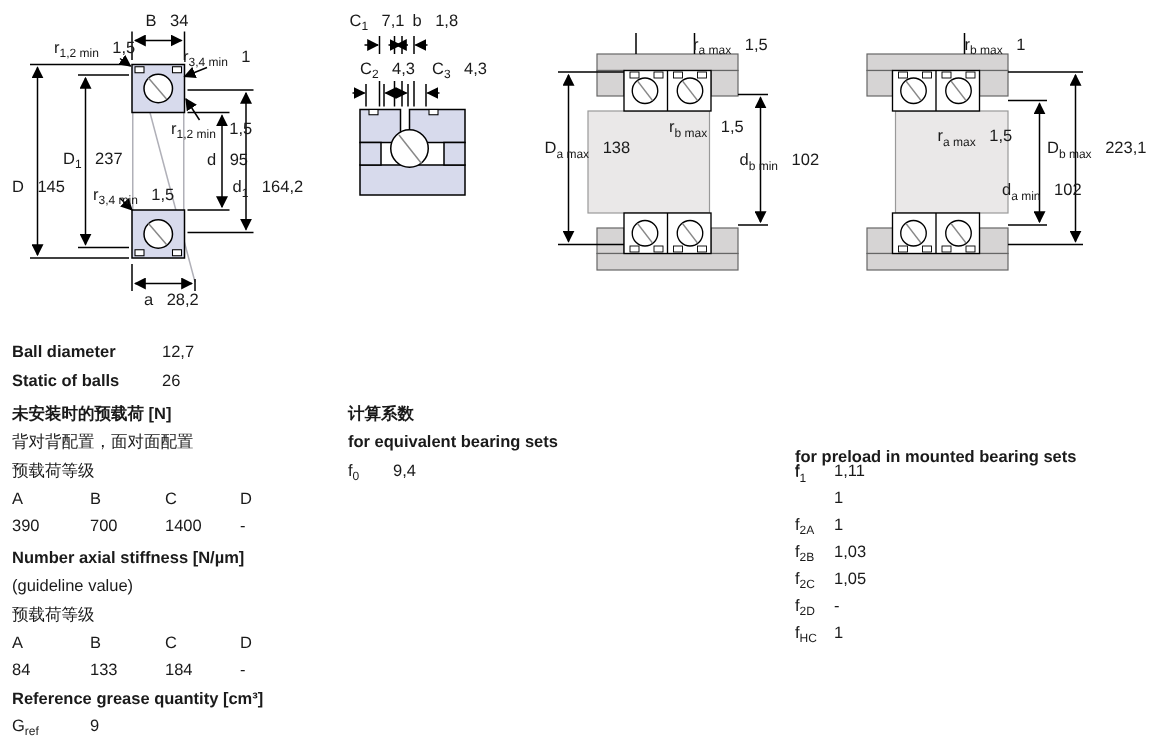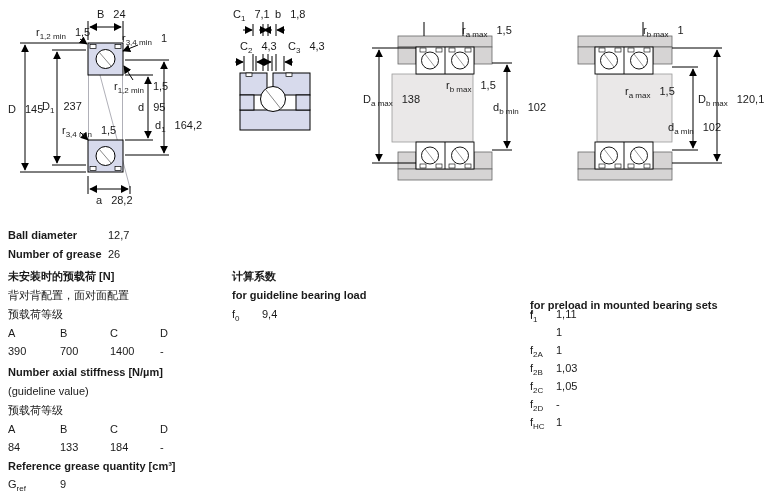--- a/index.html
+++ b/index.html
@@ -70,27 +70,27 @@
     <line x1="130" y1="186" x2="130" y2="194"></line>
     <line x1="90" y1="189" x2="128" y2="189" marker-start="url(#ar1)" marker-end="url(#ar1)"></line>
 
     <line x1="80" y1="39" x2="87" y2="44" marker-end="url(#ar1)"></line>
     <line x1="138" y1="45" x2="123" y2="51" marker-end="url(#ar1)"></line>
     <line x1="133" y1="80" x2="124" y2="66" marker-end="url(#ar1)"></line>
     <line x1="80" y1="132" x2="88" y2="140" marker-end="url(#ar1)"></line>
   </g>
 </svg>
 
-<div class="dim" style="left:97px;top:9px"><span>B</span><sub></sub><span class="v">24</span></div>
+<div class="dim" style="left:97px;top:9px"><span>B</span><sub></sub><span class="v">34</span></div>
 <div class="dim" style="left:36px;top:27px"><span>r</span><sub>1,2 min</sub><span class="v">1,5</span></div>
 <div class="dim" style="left:122px;top:33px"><span>r</span><sub>3,4 min</sub><span class="v">1</span></div>
 <div class="dim" style="left:114px;top:81px"><span>r</span><sub>1,2 min</sub><span class="v">1,5</span></div>
 <div class="dim" style="left:42px;top:101px"><span>D</span><sub>1</sub><span class="v">237</span></div>
 <div class="dim" style="left:138px;top:102px"><span>d</span><sub></sub><span class="v">95</span></div>
-<div class="dim" style="left:8px;top:104px"><span>D</span><sub></sub><span class="v">145</span></div>
+<div class="dim" style="left:8px;top:120px"><span>D</span><sub></sub><span class="v">145</span></div>
 <div class="dim" style="left:62px;top:125px"><span>r</span><sub>3,4 min</sub><span class="v">1,5</span></div>
 <div class="dim" style="left:155px;top:120px"><span>d</span><sub>1</sub><span class="v">164,2</span></div>
 <div class="dim" style="left:96px;top:195px"><span>a</span><sub></sub><span class="v">28,2</span></div>
 
 <svg class="fig" style="left:228px;top:0" width="108" height="140" viewBox="0 0 108 140">
   <defs>
     <marker id="ar2" viewBox="0 0 10 10" refX="9" refY="5" markerWidth="8" markerHeight="8" orient="auto-start-reverse">
       <path d="M0,0 L10,5 L0,10 z" fill="#000"></path>
     </marker>
   </defs>
@@ -235,26 +235,26 @@
     <line x1="147" y1="50" x2="147" y2="161" marker-start="url(#ar4)" marker-end="url(#ar4)"></line>
     <line x1="102" y1="67" x2="128" y2="67"></line>
     <line x1="102" y1="150" x2="128" y2="150"></line>
     <line x1="123" y1="69" x2="123" y2="148" marker-start="url(#ar4)" marker-end="url(#ar4)"></line>
     <line x1="73" y1="22" x2="73" y2="36"></line>
   </g>
 </svg>
 
 <div class="dim" style="left:643px;top:25px"><span>r</span><sub>b max</sub><span class="v">1</span></div>
 <div class="dim" style="left:625px;top:86px"><span>r</span><sub>a max</sub><span class="v">1,5</span></div>
-<div class="dim" style="left:698px;top:94px"><span>D</span><sub>b max</sub><span class="v">120,1</span></div>
+<div class="dim" style="left:698px;top:94px"><span>D</span><sub>b max</sub><span class="v">223,1</span></div>
 <div class="dim" style="left:668px;top:122px"><span>d</span><sub>a min</sub><span class="v">102</span></div>
 
 <span class="t bold" style="left:8px;top:229px">Ball diameter</span>
 <span class="t" style="left:108px;top:229px">12,7</span>
-<span class="t bold" style="left:8px;top:248px">Number of grease</span>
+<span class="t bold" style="left:8px;top:248px">Static of balls</span>
 <span class="t" style="left:108px;top:248px">26</span>
 
 <span class="t bold" style="left:8px;top:270px">未安装时的预载荷 [N]</span>
 <span class="t" style="left:8px;top:289px">背对背配置，面对面配置</span>
 <span class="t" style="left:8px;top:308px">预载荷等级</span>
 <span class="t" style="left:8px;top:327px">A</span>
 <span class="t" style="left:60px;top:327px">B</span>
 <span class="t" style="left:110px;top:327px">C</span>
 <span class="t" style="left:160px;top:327px">D</span>
 <span class="t" style="left:8px;top:345px">390</span>
@@ -272,21 +272,21 @@
 <span class="t" style="left:8px;top:441px">84</span>
 <span class="t" style="left:60px;top:441px">133</span>
 <span class="t" style="left:110px;top:441px">184</span>
 <span class="t" style="left:160px;top:441px">-</span>
 
 <span class="t bold" style="left:8px;top:460px">Reference grease quantity [cm³]</span>
 <span class="t" style="left:8px;top:478px"><span>G</span><sub>ref</sub></span>
 <span class="t" style="left:60px;top:478px">9</span>
 
 <span class="t bold" style="left:232px;top:270px">计算系数</span>
-<span class="t bold" style="left:232px;top:289px">for guideline bearing load</span>
+<span class="t bold" style="left:232px;top:289px">for equivalent bearing sets</span>
 <span class="t" style="left:232px;top:308px"><span>f</span><sub>0</sub></span>
 <span class="t" style="left:262px;top:308px">9,4</span>
 
 <span class="t bold" style="left:530px;top:299px">for preload in mounted bearing sets</span>
 
 <span class="t" style="left:530px;top:308px"><span>f</span><sub></sub></span>
 <span class="t" style="left:556px;top:308px">1,11</span>
 <span class="t" style="left:530px;top:309px"><span>f</span><sub>1</sub></span>
 <span class="t" style="left:556px;top:326px">1</span>
 <span class="t" style="left:530px;top:344px"><span>f</span><sub>2A</sub></span>

